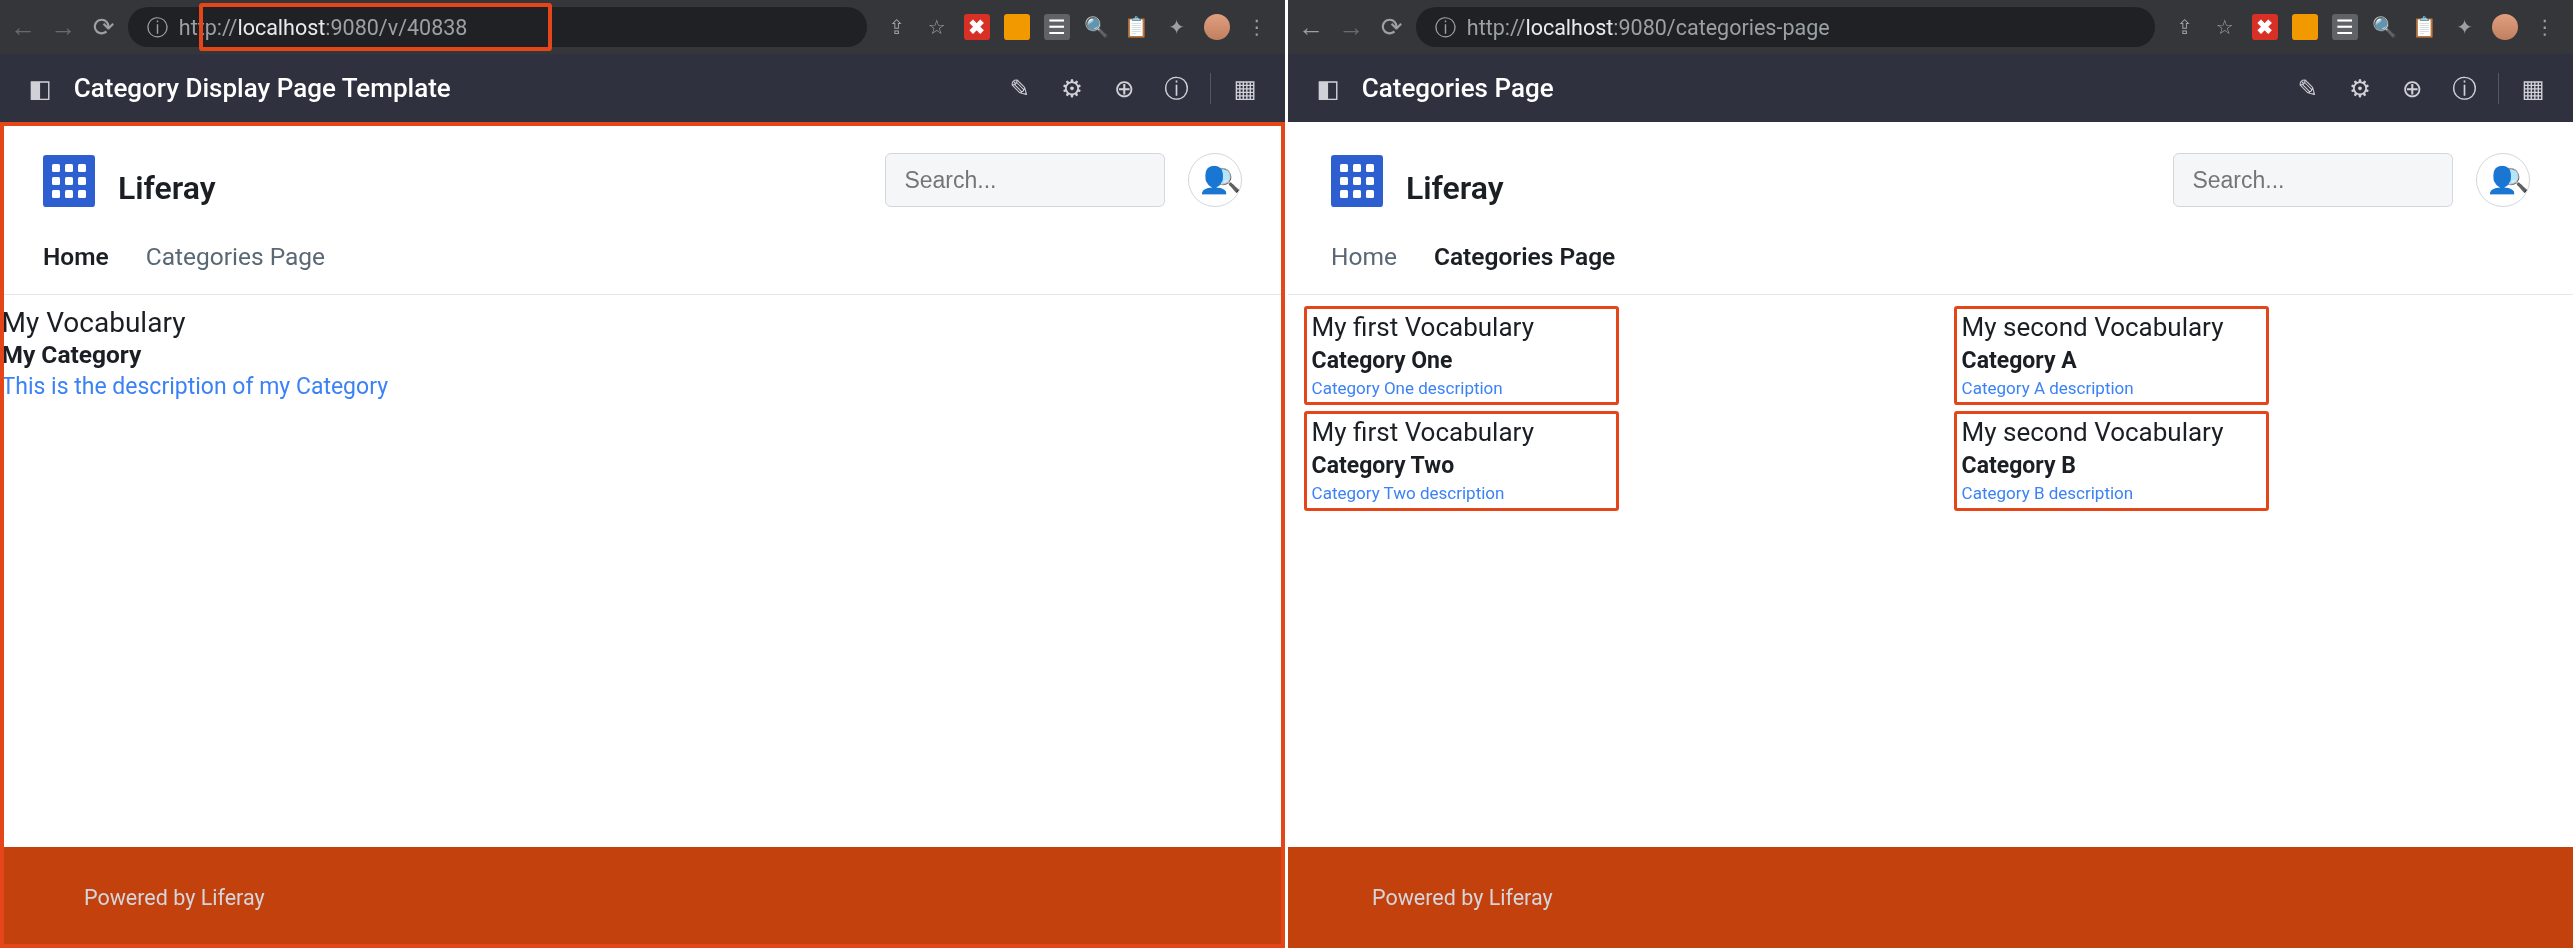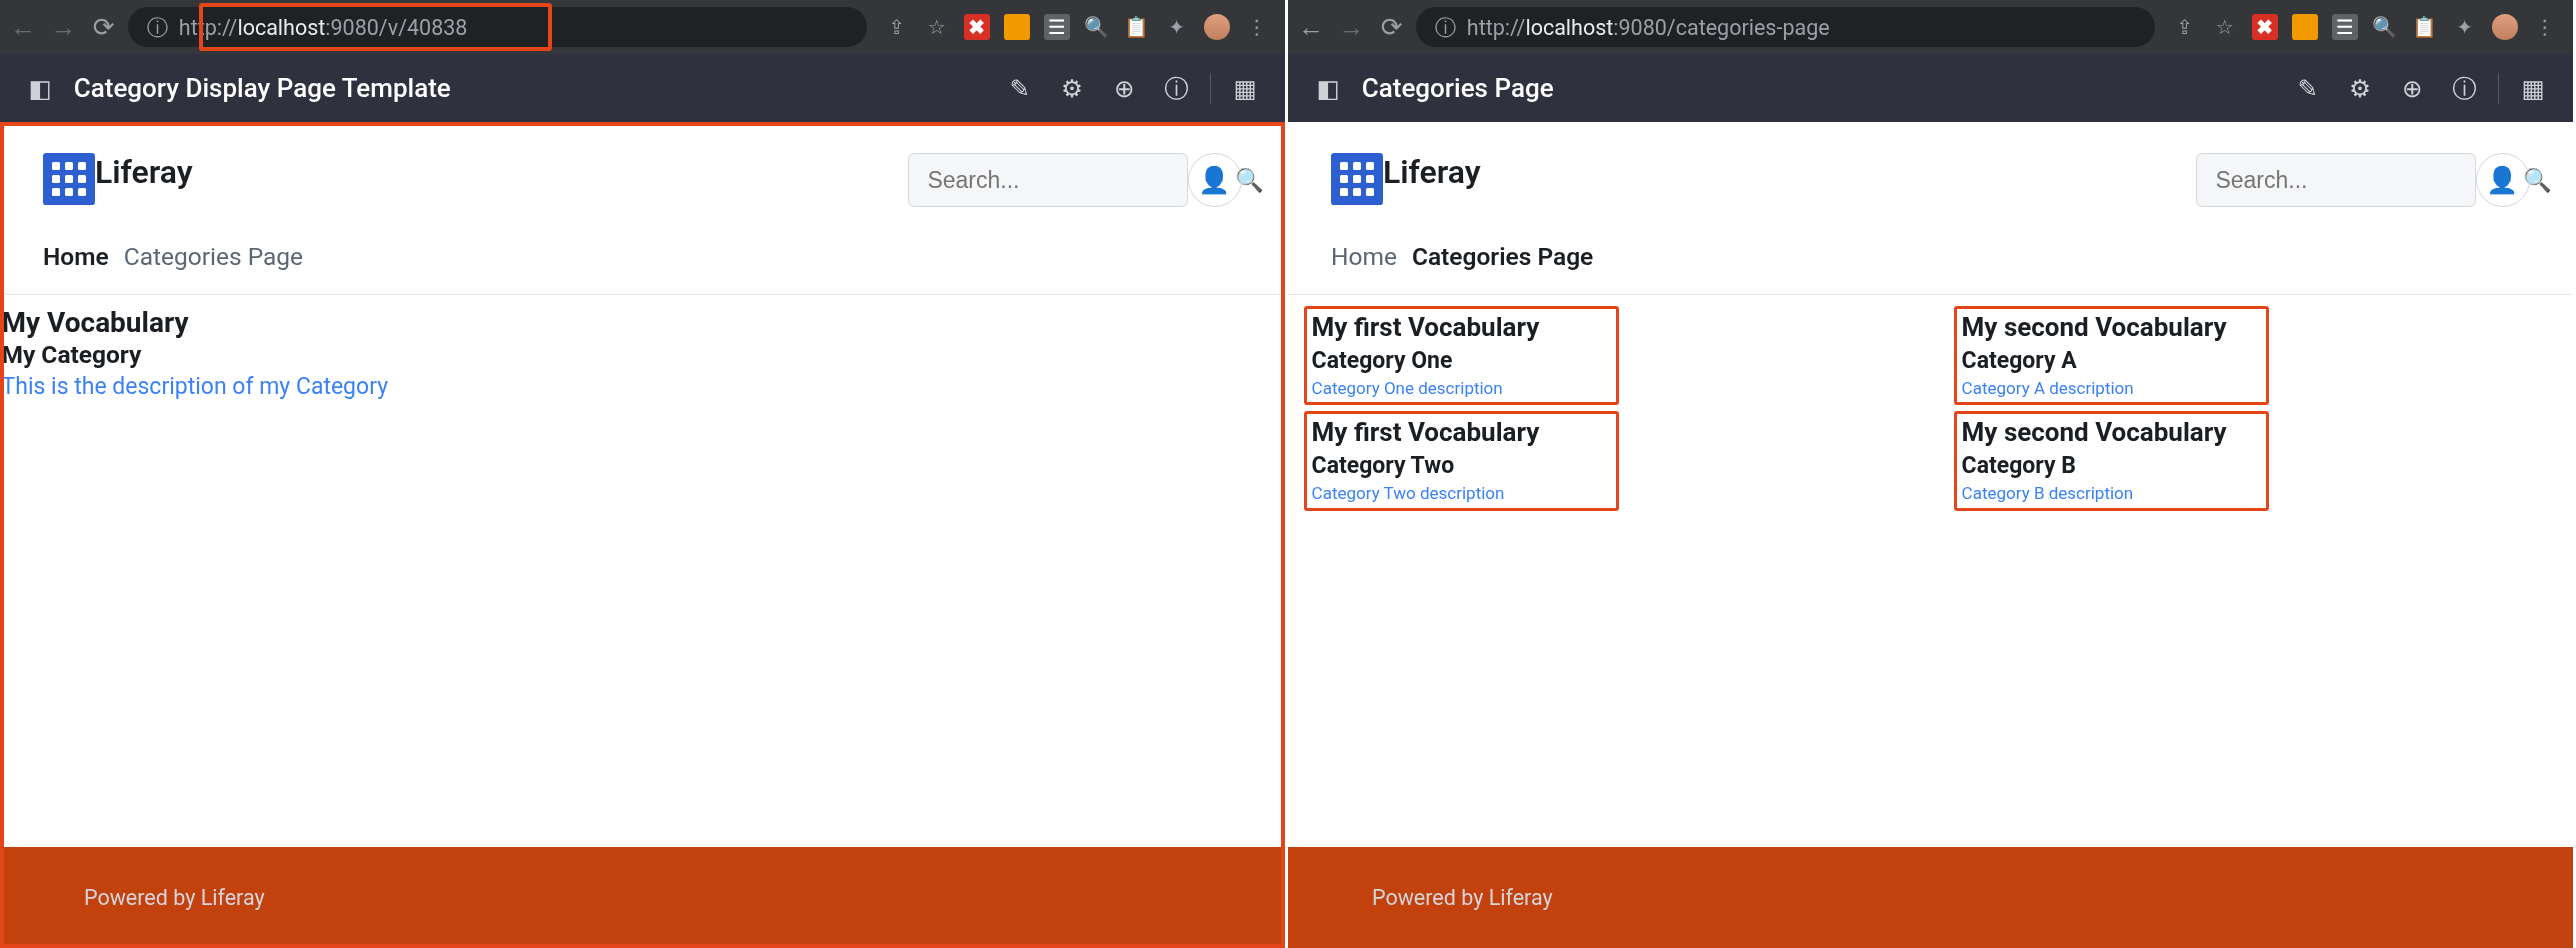--- a/index.html
+++ b/index.html
@@ -93,22 +93,23 @@
     width:0.8px; height:31px; background:#555764;
   }
   
   .page {
     flex: 1;
     display:flex; flex-direction:column;
     background:#fff;
     position:relative;
   }
   .page-header {
-    display:flex; align-items:flex-start;
+    display:flex; align-items:flex-end;
     padding: 31px 43px 12.3px 43px;
+    gap: 23px;
   }
   .logo-tile {
     width:52px; height:52px; background:#2e5fd1; border-radius:3.1px;
     display:grid; grid-template-columns:repeat(3,1fr); grid-template-rows:repeat(3,1fr);
     gap:4.6px; padding:9.2px;
   }
   .logo-tile span { background:#fff; border-radius:1.5px; }
   .brand {
     font-size: 32px; font-weight:600; color:#1b1f24; flex:1;
   }
@@ -120,30 +121,30 @@
   }
   .search-box input {
     flex:1; border:none; background:transparent; font-size:23px; color:#555; outline:none;
   }
   .user-chip {
     width:54px; height:54px; border:0.8px solid #d4d6dc; border-radius:50%;
     display:flex; align-items:center; justify-content:center;
     color:#7a6fe8; font-size:26px;
   }
   .nav-tabs {
-    display:flex; gap:15px; padding: 23px 43px 23px 43px;
+    display:flex; gap:37px; padding: 23px 43px 23px 43px;
     font-size:24.5px;
     border-bottom:0.8px solid #e6e7ea;
   }
   .nav-tabs a { color:#5a6876; text-decoration:none; }
   .nav-tabs a.active { color:#1b1f24; font-weight:600; }
   .content { flex:1; padding: 10.7px 0 15.3px 0; }
   
   .vocab-block { padding: 0 0 0 1.5px; }
-  .vocab-title { font-size:28px; font-weight:700; color:#1b1f24; }
+  .vocab-title { font-size:28px; font-weight:400; color:#1b1f24; }
   .cat-title { font-size:24.5px; font-weight:700; color:#1b1f24; margin-top:1.5px;}
   .cat-desc { font-size:23px; color:#3b82f6; margin-top:3.1px;}
   
   .grid { display:grid; grid-template-columns: 1fr 1fr; gap: 6.1px 31px; padding-left:16px; }
   .card {
     border:3.8px solid #e44619; border-radius:3.1px;
     padding:3.1px 4.6px 4.6px 4.6px;
     width:315px;
     overflow:hidden;
   }

